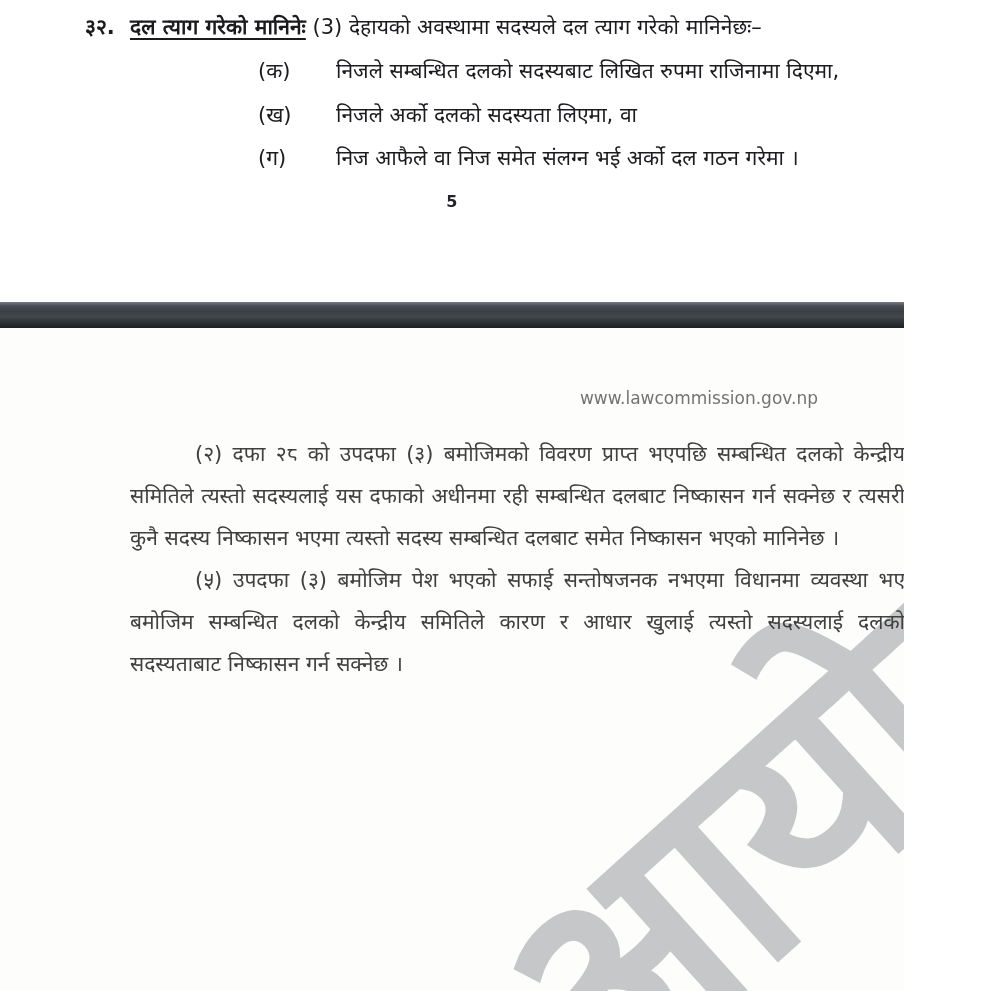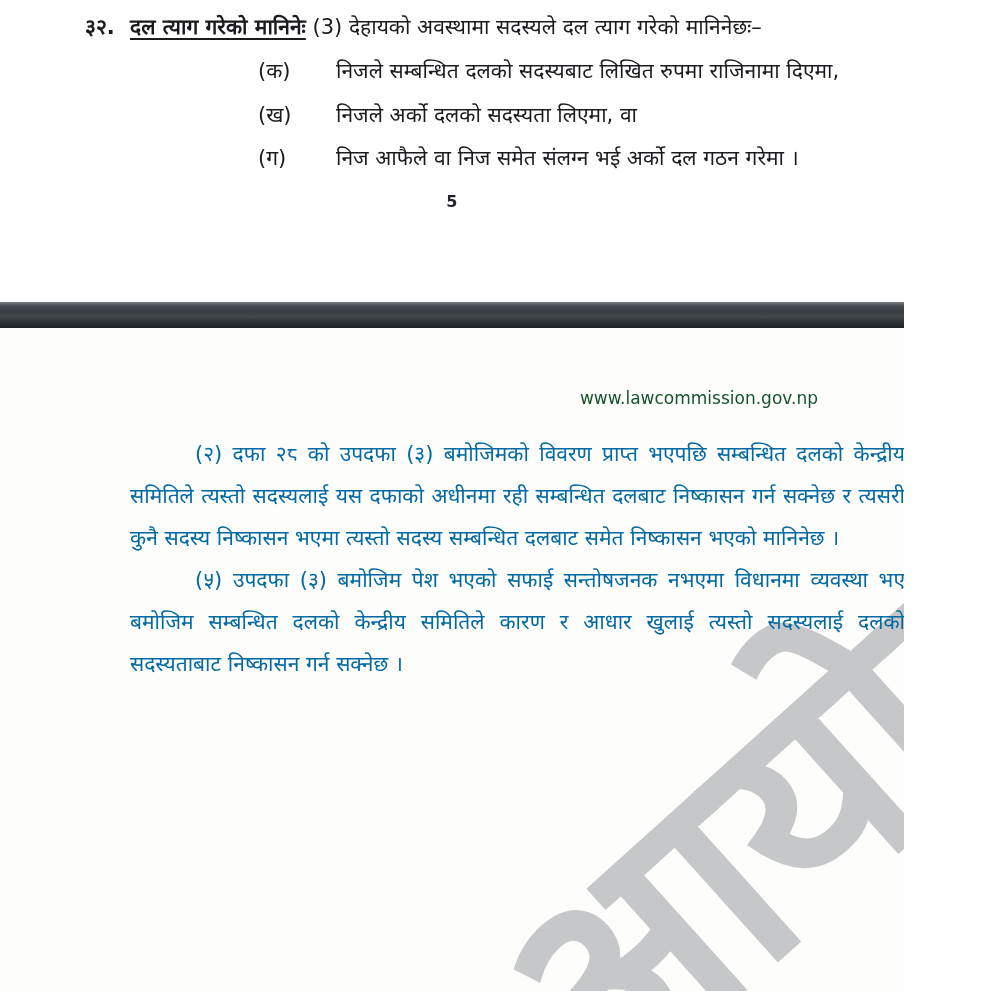--- a/index.html
+++ b/index.html
@@ -109,31 +109,31 @@
     z-index: 0;
     user-select: none;
   }
   .site-url {
     position: relative;
     z-index: 2;
     margin-top: 60px;
     padding-right: 86px;
     text-align: right;
     font-size: 17px;
-    color: #14532d;
+    color: #737373;
   }
   .doc-body {
     position: relative;
     z-index: 2;
     margin: 25px 95px 0 130px;
     width: 775px;
     font-size: 21px;
     line-height: 42px;
     text-align: justify;
-    color: #0369a1;
+    color: #404040;
   }
   .doc-body p {
     margin: 0;
     text-indent: 65px;
   }
   .search-highlight {
     background: #a9d9f3;
   }
 </style>
 </head>

